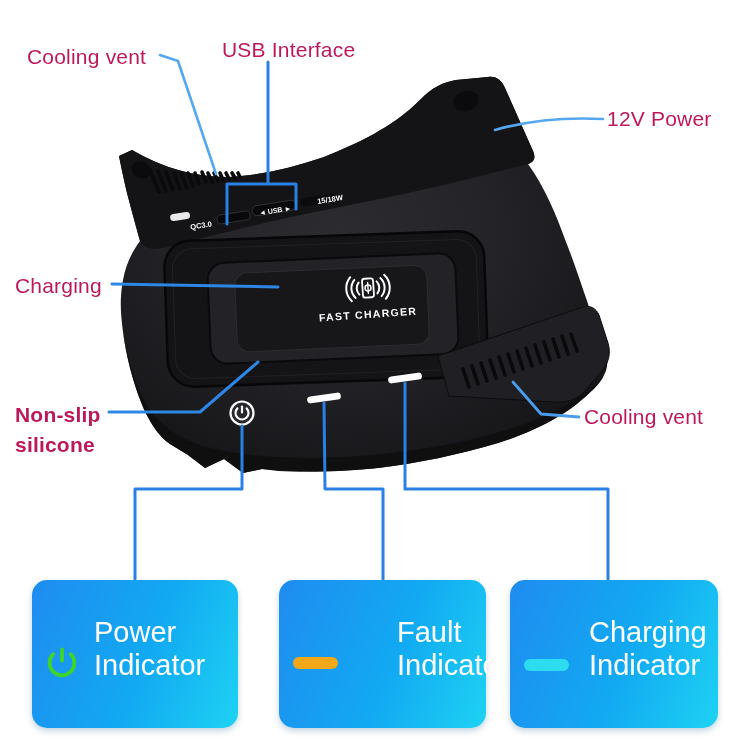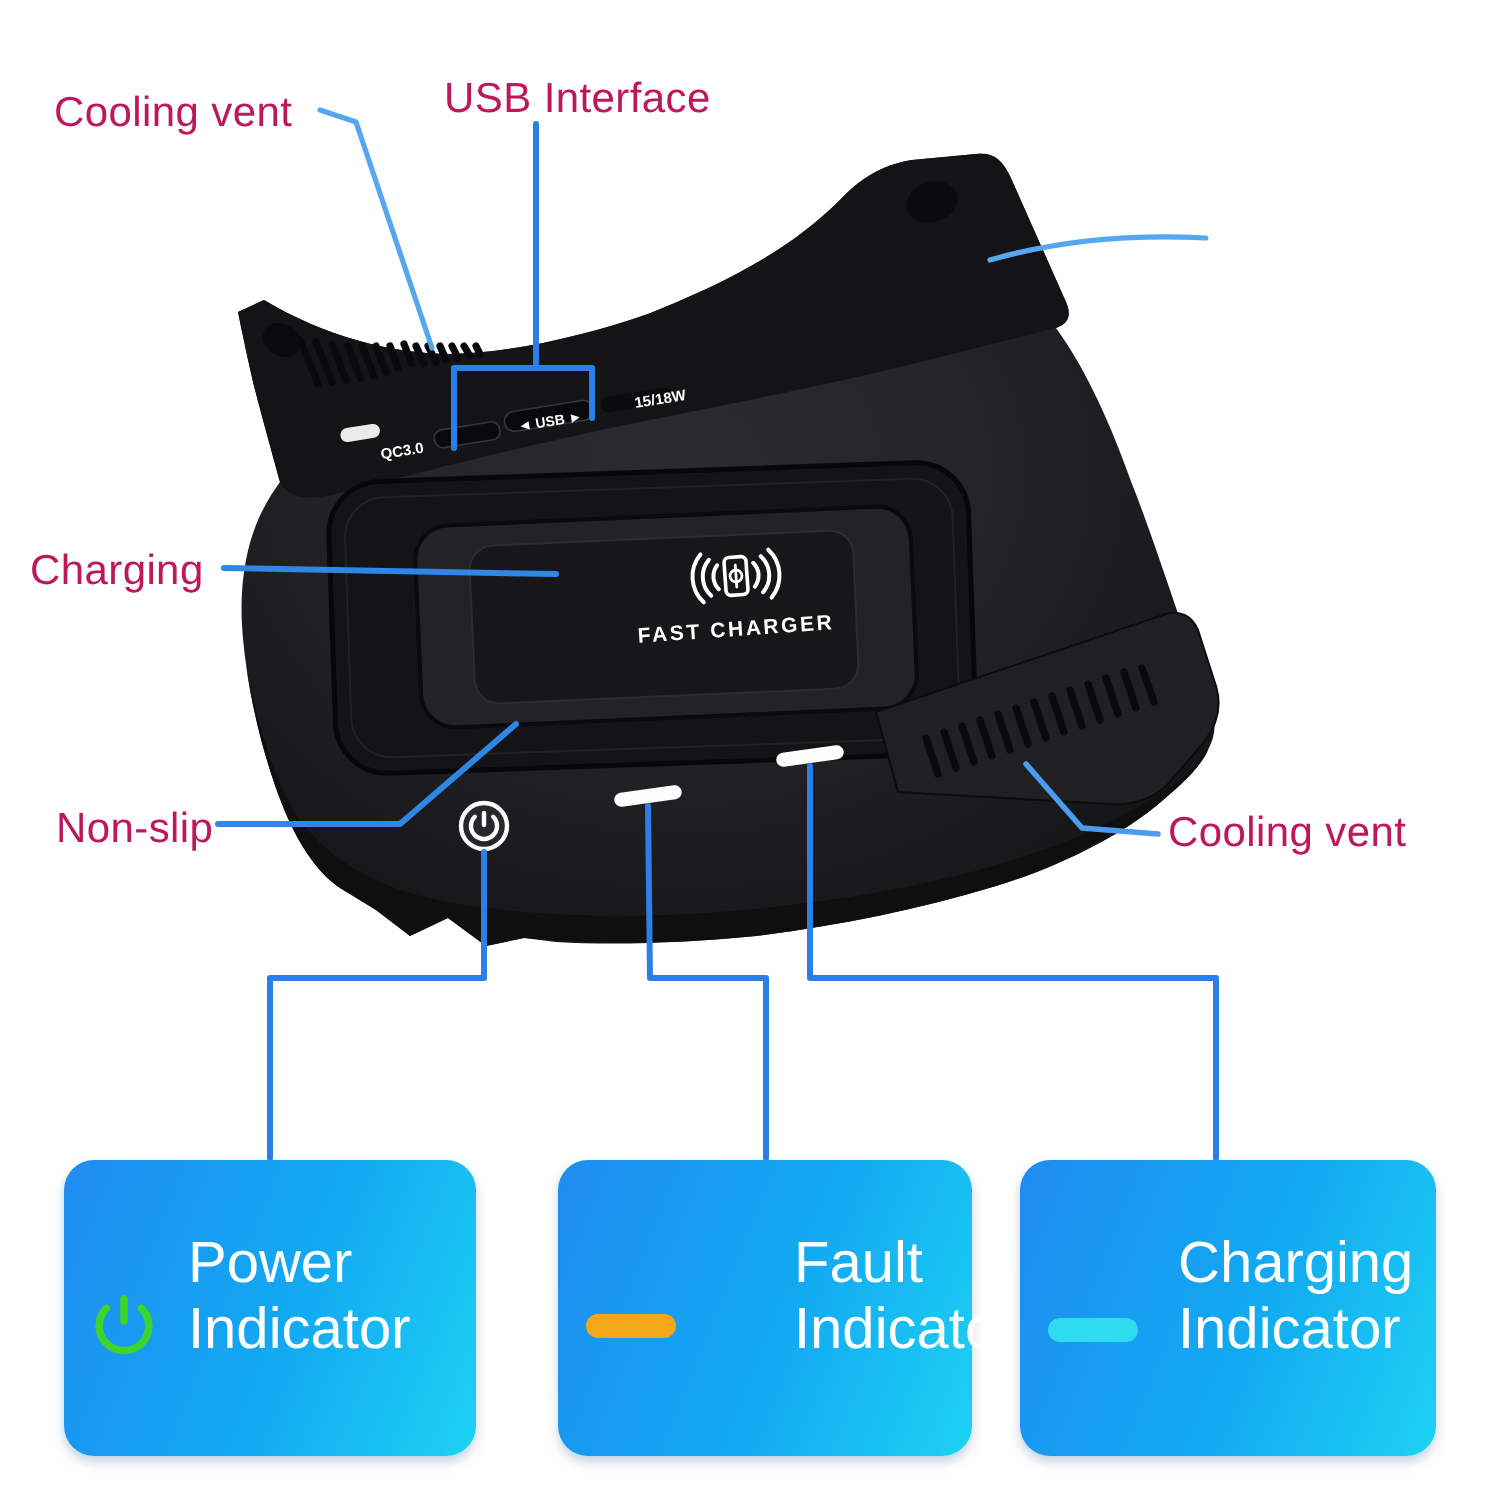--- a/index.html
+++ b/index.html
@@ -152,28 +152,30 @@
       <path d="M324,403 L325,489 L383,489 L383,579" stroke="#2a80e4" stroke-width="3"></path>
       <path d="M405,383 L405,489 L608,489 L608,579" stroke="#2a80e4" stroke-width="3"></path>
     </g>
   </svg>
 
   <div class="callout" style="left:27px;top:42px;">Cooling vent</div>
 
   <div class="callout" style="left:222px;top:35px;">USB Interface</div>
 
   <div class="callout" style="left:607px;top:104px;">
+    <div>12V Power</div>
   </div>
 
   <div class="callout" style="left:15px;top:270px;line-height:31px;">
     <div>Charging</div>
   </div>
 
-  <div class="callout" style="left:28px;top:400px;">
+  <div class="callout" style="left:15px;top:400px;font-weight:bold;">
     <div>Non-slip</div>
+    <div>silicone</div>
   </div>
 
   <div class="callout" style="left:584px;top:402px;">Cooling vent</div>
 
   <div class="ibox" id="box-power">
     <svg id="green-power-icon" width="34" height="34" viewBox="-17 -17 34 34">
       <g stroke="#3fd42c" fill="none" stroke-linecap="round">
         <line x1="0" y1="-13.5" x2="0" y2="-2.5" stroke-width="3.8"></line>
         <path d="M-8.8,-8.8 A12.4,12.4 0 1 0 8.8,-8.8" stroke-width="3.8"></path>
       </g>

